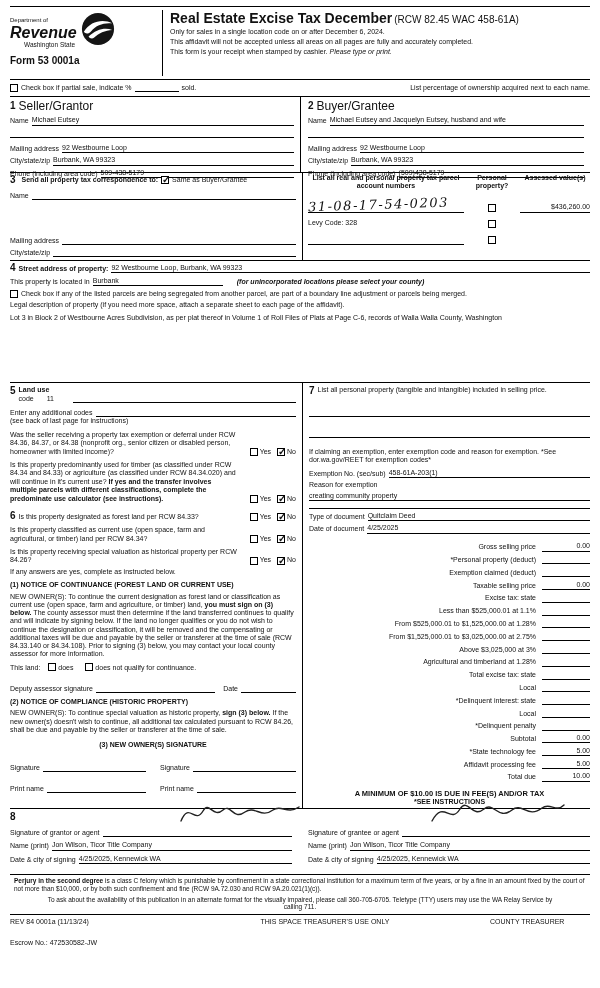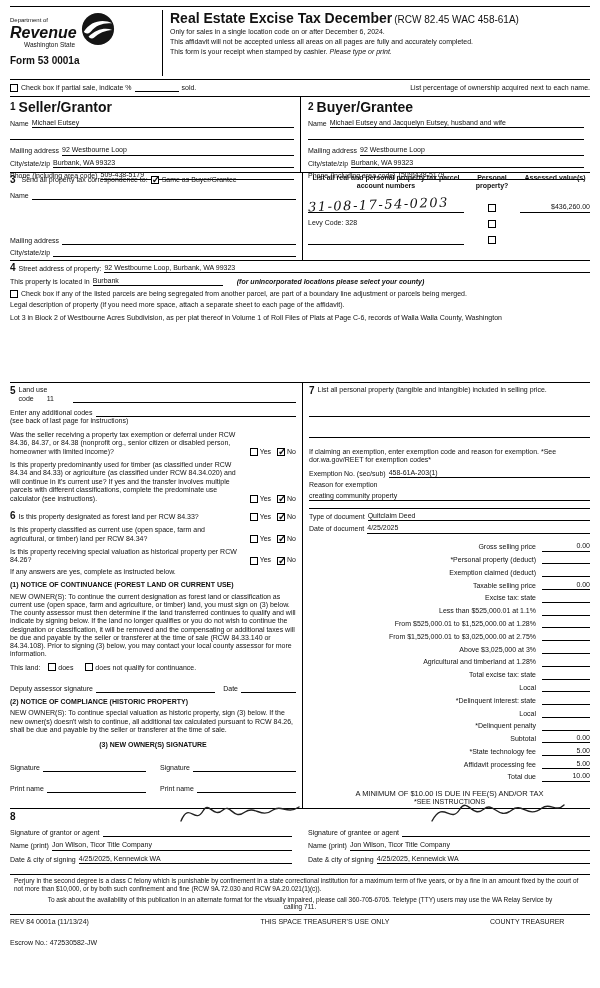--- a/index.html
+++ b/index.html
@@ -3,26 +3,26 @@
 <meta charset="utf-8">
 <style>
   * { margin:0; padding:0; box-sizing:border-box; }
   html,body { background:#fff; }
   body { font-family:"Liberation Sans", sans-serif; color:#111; }
   .page { position:relative; width:600px; height:988px; margin:0 auto; background:#fff;
           padding:6px 10px 4px 10px; font-size:7px; line-height:1.2; overflow:hidden; }
   .hline { border-top:1px solid #000; }
   .thick { border-top:1.5px solid #000; }
   .row { display:flex; align-items:flex-end; }
-  .b { font-weight:normal; } .i { font-style:italic; } .bi { font-weight:bold; font-style:italic; }
+  .b { font-weight:bold; } .i { font-style:italic; } .bi { font-weight:bold; font-style:italic; }
   .center { text-align:center; }
   .fill { border-bottom:1px solid #000; min-height:9px; }
   .lbl { margin-right:3px; white-space:nowrap; }
   .sec-num { font-weight:bold; font-size:10px; margin-right:3px; line-height:1; }
-  .sec-title { font-weight:bold; font-size:14px; }
+  .sec-title { font-weight:normal; font-size:12px; }
   .cb { display:inline-block; width:8px; height:8px; border:1px solid #000; position:relative;
         background:#fff; flex:0 0 auto; vertical-align:-1px; }
   .cb.checked::after { content:"✓"; position:absolute; left:0px; top:-3px; font-size:10px; font-weight:bold; }
   
   .header { display:flex; padding:3px 0 3px 0; height:72px; }
   .hdr-left { width:152px; padding-top:2px; }
   .logo-row { display:flex; align-items:flex-end; }
   .dept-small { font-size:6px; }
   .dept-big { font-size:16px; font-weight:bold; font-style:italic; line-height:1; }
   .dept-sub { font-size:6.5px; margin-left:14px; }

